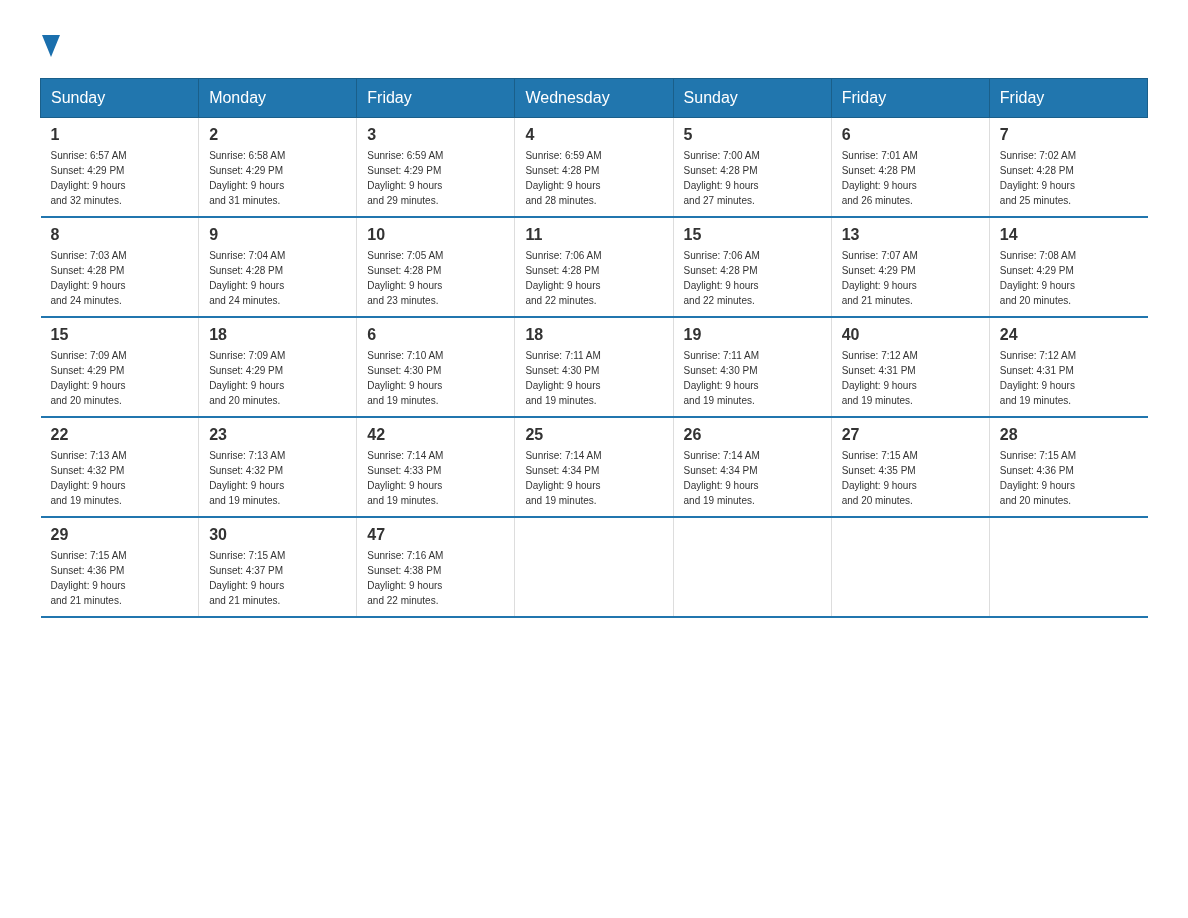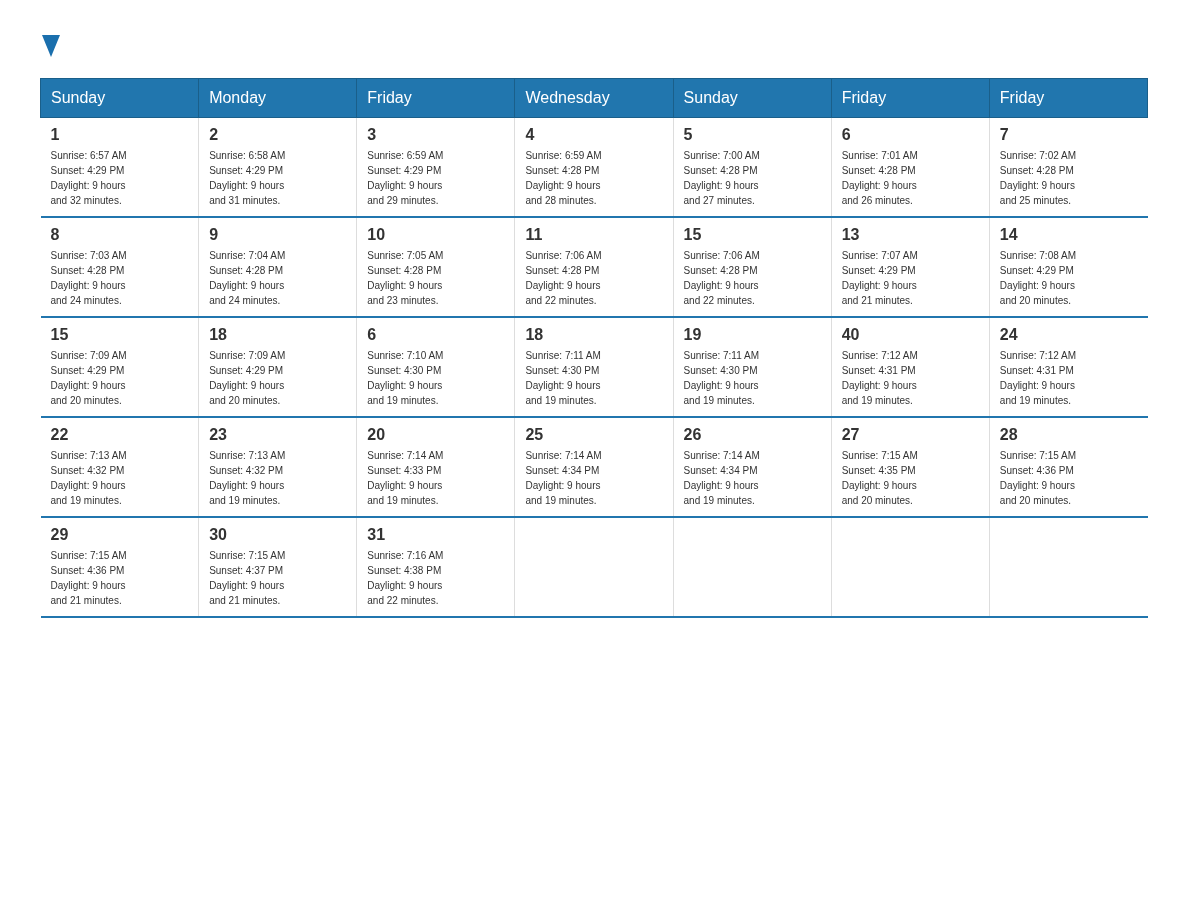--- a/index.html
+++ b/index.html
@@ -217,21 +217,21 @@
       <tr class="week-row">
         <td>
           <span class="day-number">22</span>
           <div class="day-info">Sunrise: 7:13 AM<br>Sunset: 4:32 PM<br>Daylight: 9 hours<br>and 19 minutes.</div>
         </td>
         <td>
           <span class="day-number">23</span>
           <div class="day-info">Sunrise: 7:13 AM<br>Sunset: 4:32 PM<br>Daylight: 9 hours<br>and 19 minutes.</div>
         </td>
         <td>
-          <span class="day-number">20</span>
+          <span class="day-number">42</span>
           <div class="day-info">Sunrise: 7:14 AM<br>Sunset: 4:33 PM<br>Daylight: 9 hours<br>and 19 minutes.</div>
         </td>
         <td>
           <span class="day-number">25</span>
           <div class="day-info">Sunrise: 7:14 AM<br>Sunset: 4:34 PM<br>Daylight: 9 hours<br>and 19 minutes.</div>
         </td>
         <td>
           <span class="day-number">26</span>
           <div class="day-info">Sunrise: 7:14 AM<br>Sunset: 4:34 PM<br>Daylight: 9 hours<br>and 19 minutes.</div>
         </td>
@@ -247,21 +247,21 @@
       <tr class="week-row">
         <td>
           <span class="day-number">29</span>
           <div class="day-info">Sunrise: 7:15 AM<br>Sunset: 4:36 PM<br>Daylight: 9 hours<br>and 21 minutes.</div>
         </td>
         <td>
           <span class="day-number">30</span>
           <div class="day-info">Sunrise: 7:15 AM<br>Sunset: 4:37 PM<br>Daylight: 9 hours<br>and 21 minutes.</div>
         </td>
         <td>
-          <span class="day-number">31</span>
+          <span class="day-number">47</span>
           <div class="day-info">Sunrise: 7:16 AM<br>Sunset: 4:38 PM<br>Daylight: 9 hours<br>and 22 minutes.</div>
         </td>
         <td></td>
         <td></td>
         <td></td>
         <td></td>
       </tr>
     </tbody>
 </table>
 

